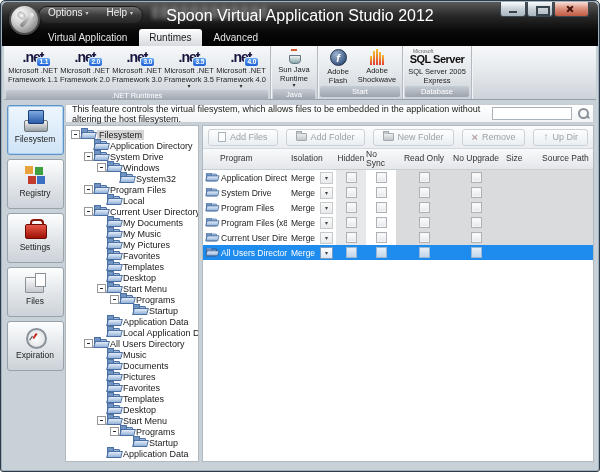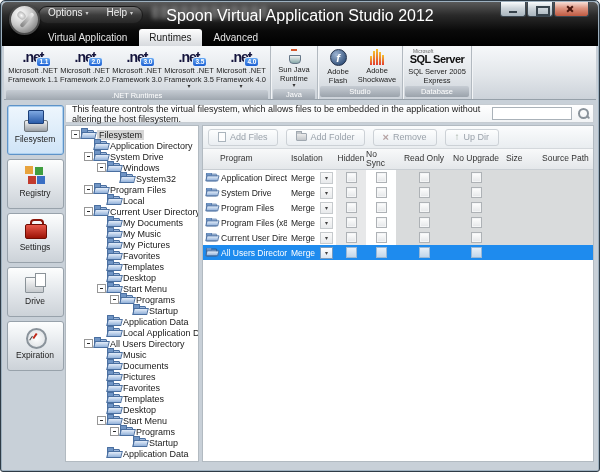--- a/index.html
+++ b/index.html
@@ -263,21 +263,21 @@
           <span class="swic">
               <i></i>
               <i></i>
               <i></i>
               <i></i>
               <i></i>
             </span>
           <span class="lbl">Adobe Shockwave</span>
         </div>
       </div>
-      <div class="rfooter">Studio</div>
+      <div class="rfooter">Start</div>
     </div>
 
     <div class="rgroup">
       <div class="ritems">
         <div class="ritem" style="width:62px;">
           <span class="sqllogo" style="display:block;">
             <span class="sqlsmall">Microsoft</span>
             <span class="sqlbig">SQL Server</span>
           </span>
           <span class="lbl">SQL Server 2005 Express</span>
@@ -304,21 +304,21 @@
       <div class="sbtn">
         <div class="i24 ireg"></div>
         <span>Registry</span>
       </div>
       <div class="sbtn">
         <div class="i24 iset"></div>
         <span>Settings</span>
       </div>
       <div class="sbtn">
         <div class="i24 isetup"></div>
-        <span>Drive</span>
+        <span>Files</span>
       </div>
       <div class="sbtn">
         <div class="i24 iexp"></div>
         <span>Expiration</span>
       </div>
     </div>
 
     <div class="treepanel">
       <div class="titem tl0 rootsel">
           <span class="slot">
@@ -495,20 +495,24 @@
     <div class="mainpanel">
 
       <div class="toolbar">
         <div class="tbtn">
           <span class="ic-page"></span>
           <span>Add Files</span>
         </div>
         <div class="tbtn">
           <span class="ic-gfold"></span>
           <span>Add Folder</span>
+        </div>
+        <div class="tbtn">
+          <span class="ic-gfold"></span>
+          <span>New Folder</span>
         </div>
         <div class="tbtn">
           <span class="ic-x">×</span>
           <span>Remove</span>
         </div>
         <div class="tbtn">
           <span class="ic-up">↑</span>
           <span>Up Dir</span>
         </div>
       </div>

